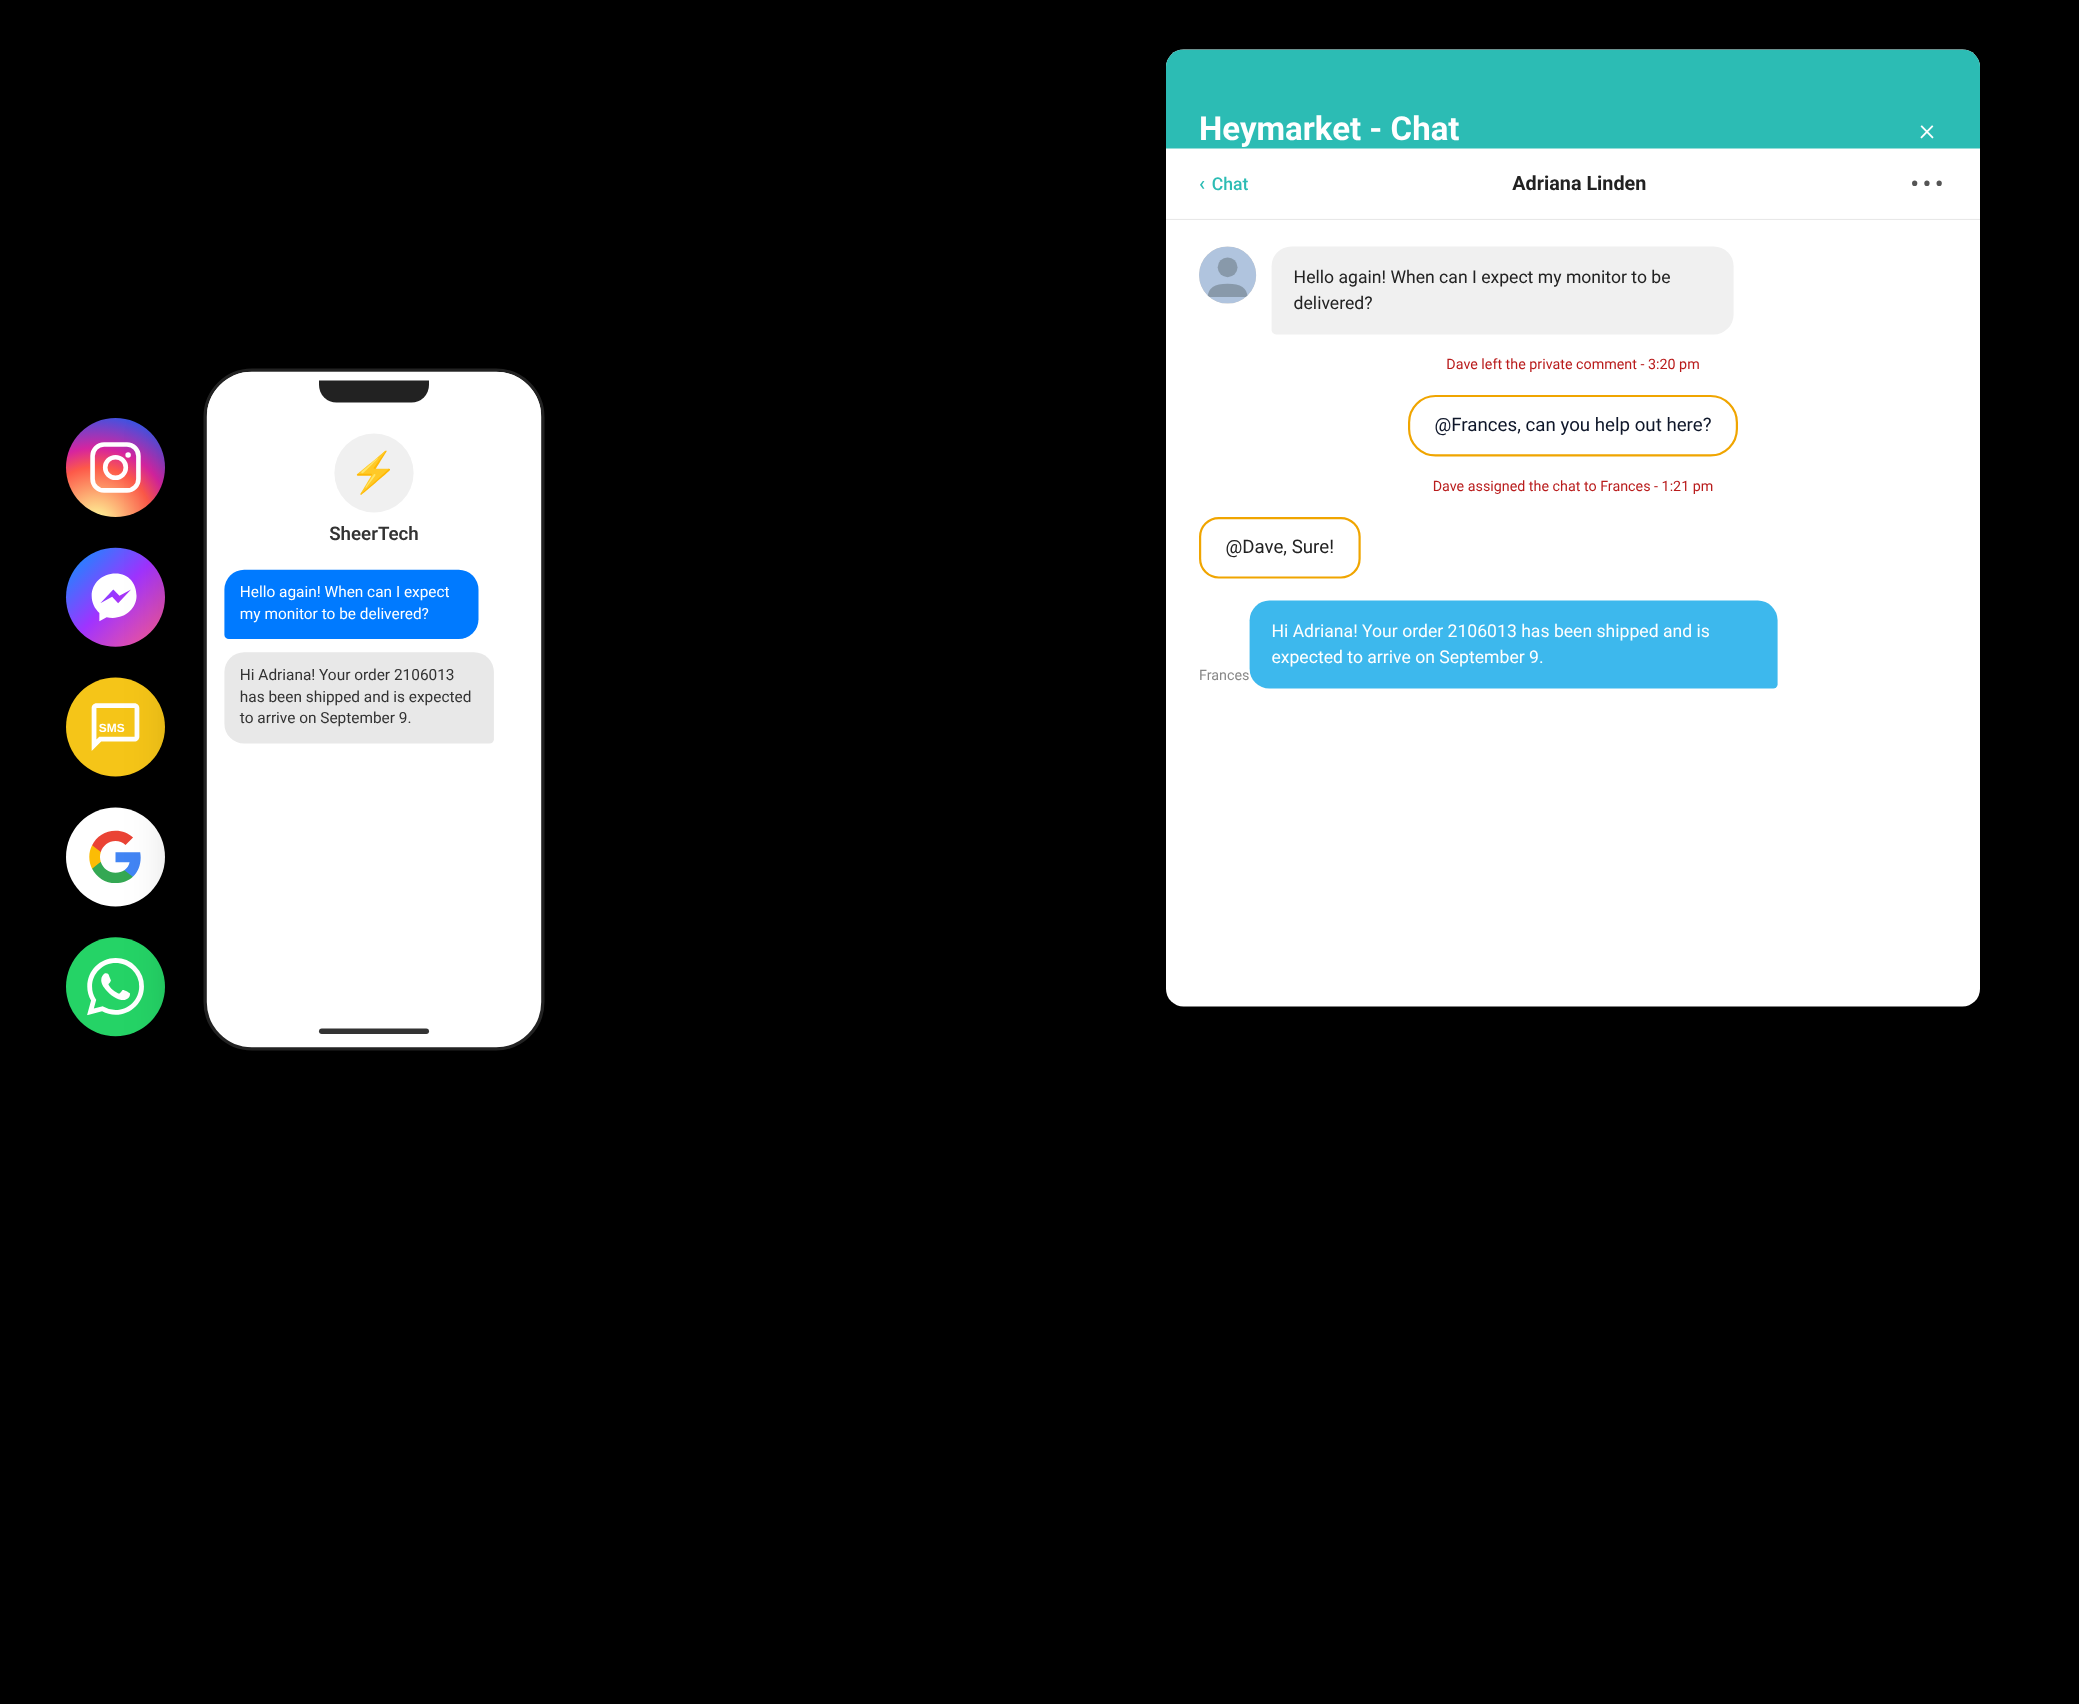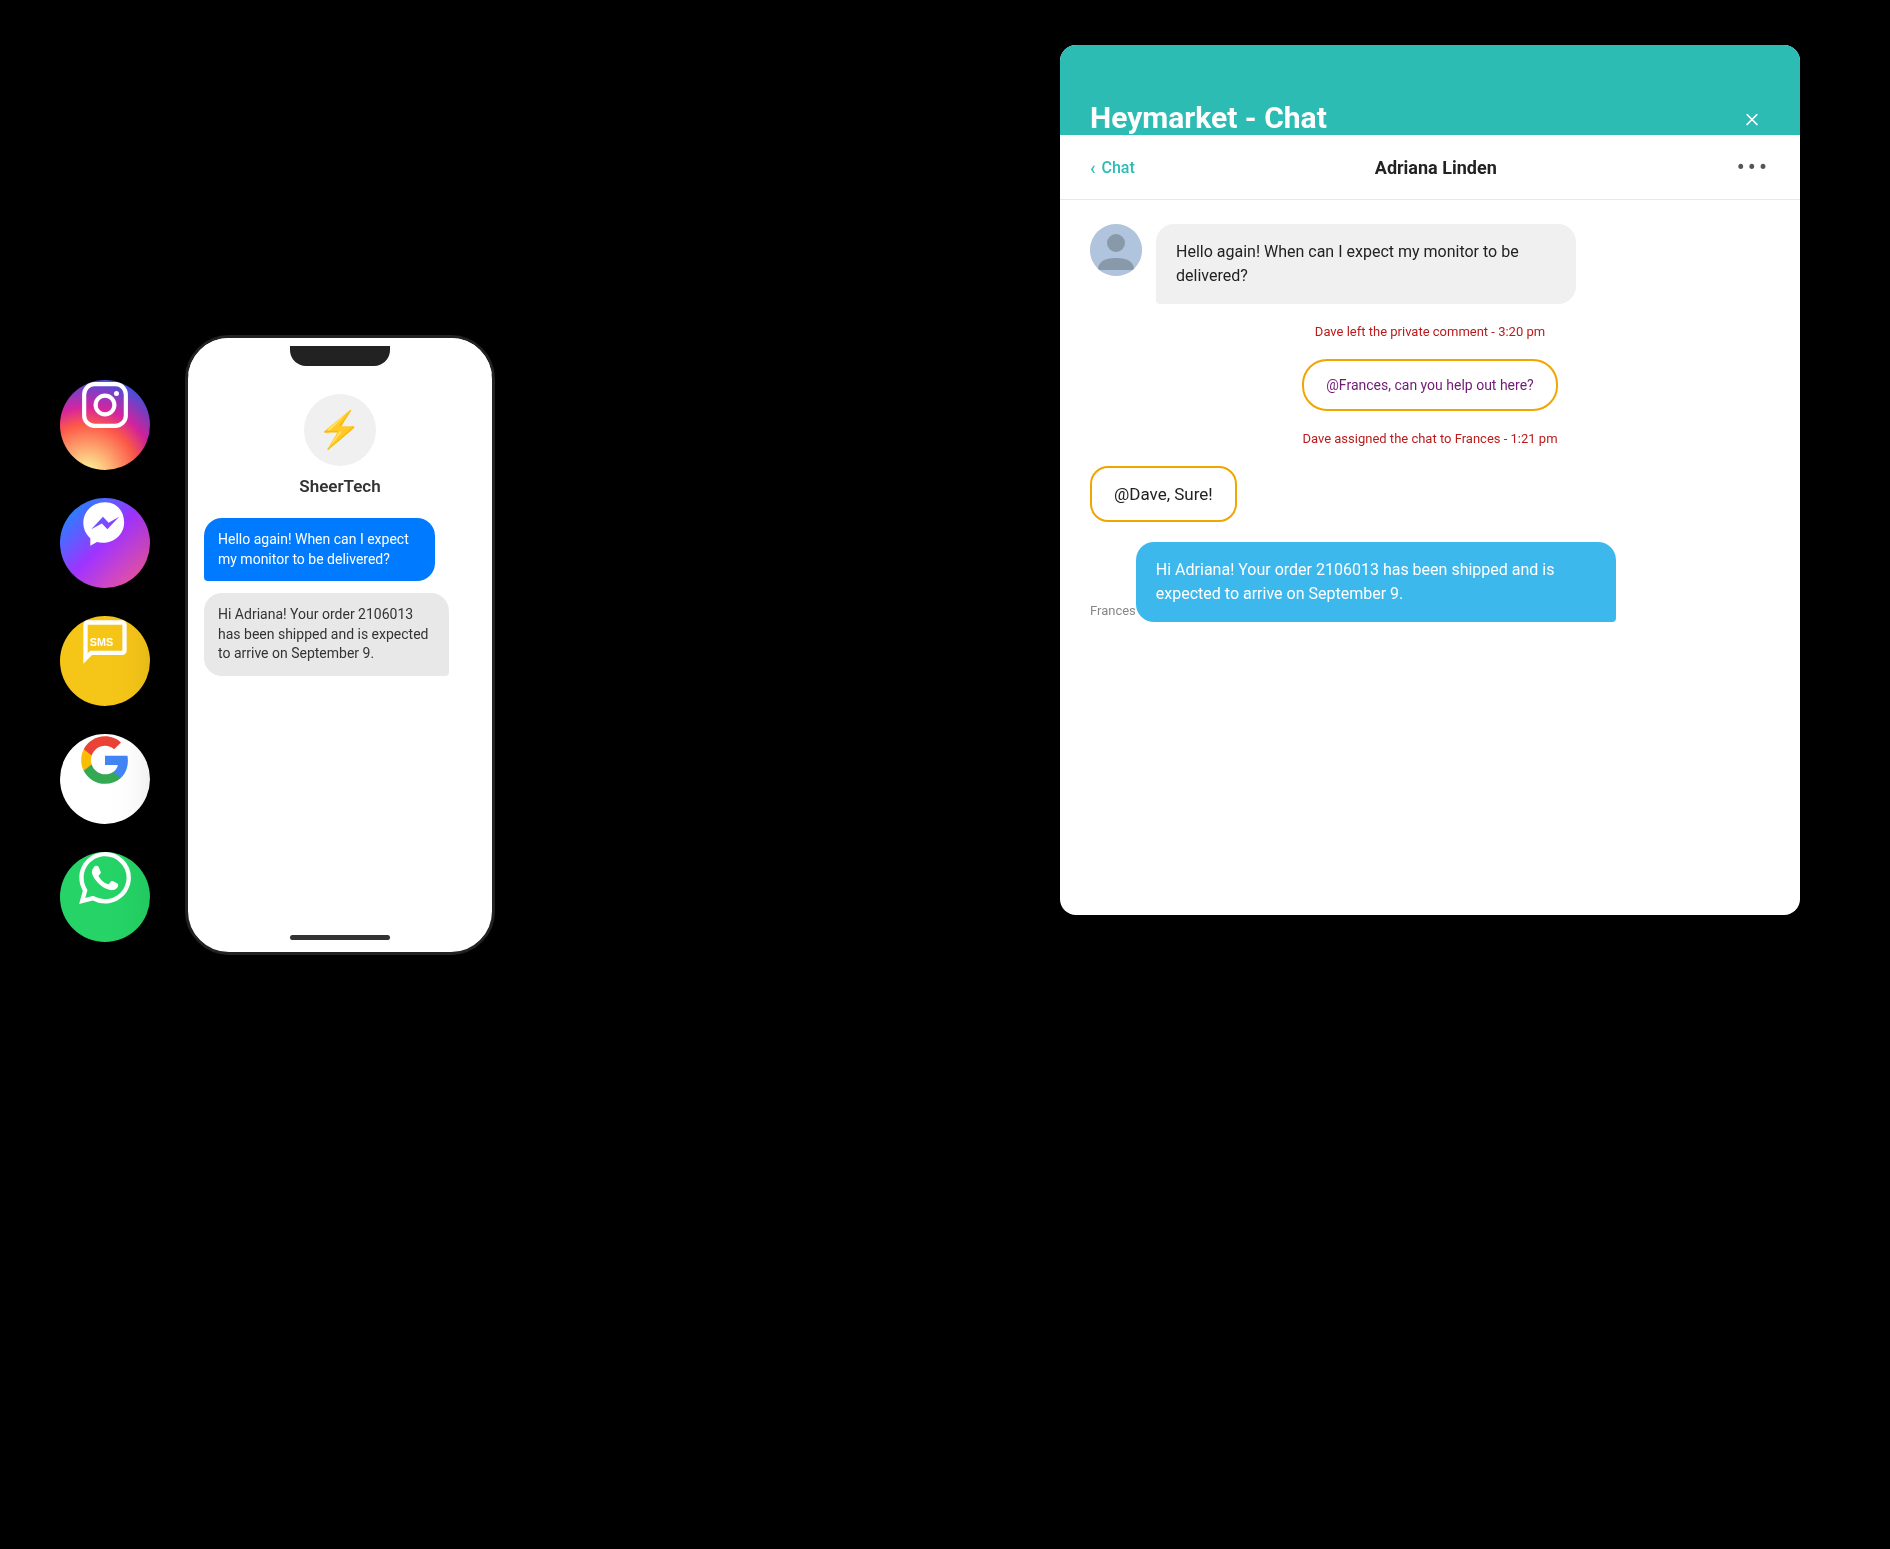--- a/index.html
+++ b/index.html
@@ -28,21 +28,21 @@
       flex-direction: column;
       gap: 28px;
     }
 
     .social-icon-circle {
       width: 90px;
       height: 90px;
       border-radius: 50%;
       background: #fff;
       display: flex;
-      align-items: flex-start;
+      align-items: center;
       justify-content: center;
       box-shadow: 0 4px 15px rgba(0,0,0,0.3);
       font-size: 42px;
       cursor: pointer;
     }
 
     
     .instagram-icon {
       background: radial-gradient(circle at 30% 107%, #fdf497 0%, #fdf497 5%, #fd5949 45%, #d6249f 60%, #285AEB 90%);
     }
@@ -299,22 +299,22 @@
       text-align: center;
       color: #b91c1c;
       font-size: 13px;
       margin: 4px 0;
     }
 
     .private-comment-bubble {
       border: 2px solid #F0A500;
       border-radius: 25px;
       padding: 16px 22px;
-      font-size: 14px;
-      color: #701a75;
+      font-size: 17px;
+      color: #0f172a;
       max-width: 500px;
       margin: 0 auto;
       background: #fff;
     }
 
     .reply-bubble {
       border: 2px solid #F0A500;
       border-radius: 18px;
       padding: 16px 22px;
       font-size: 17px;

